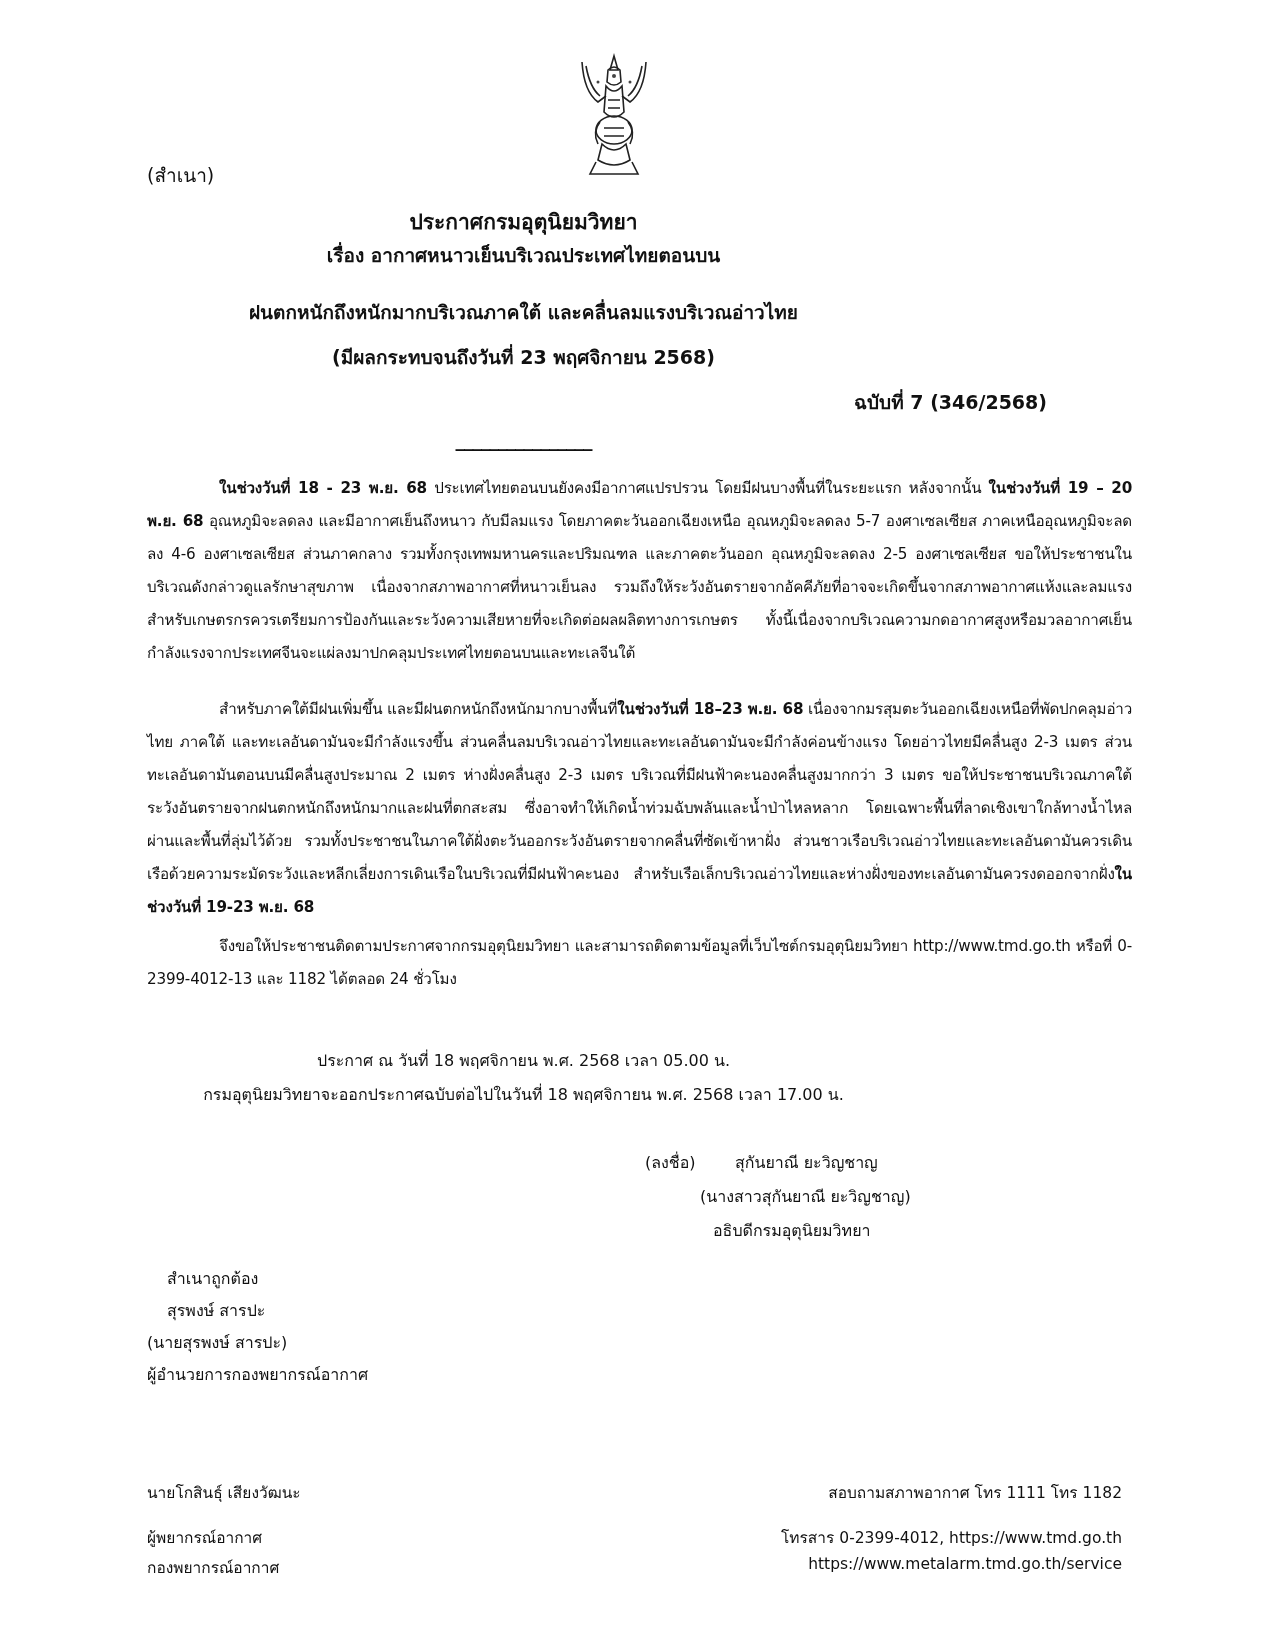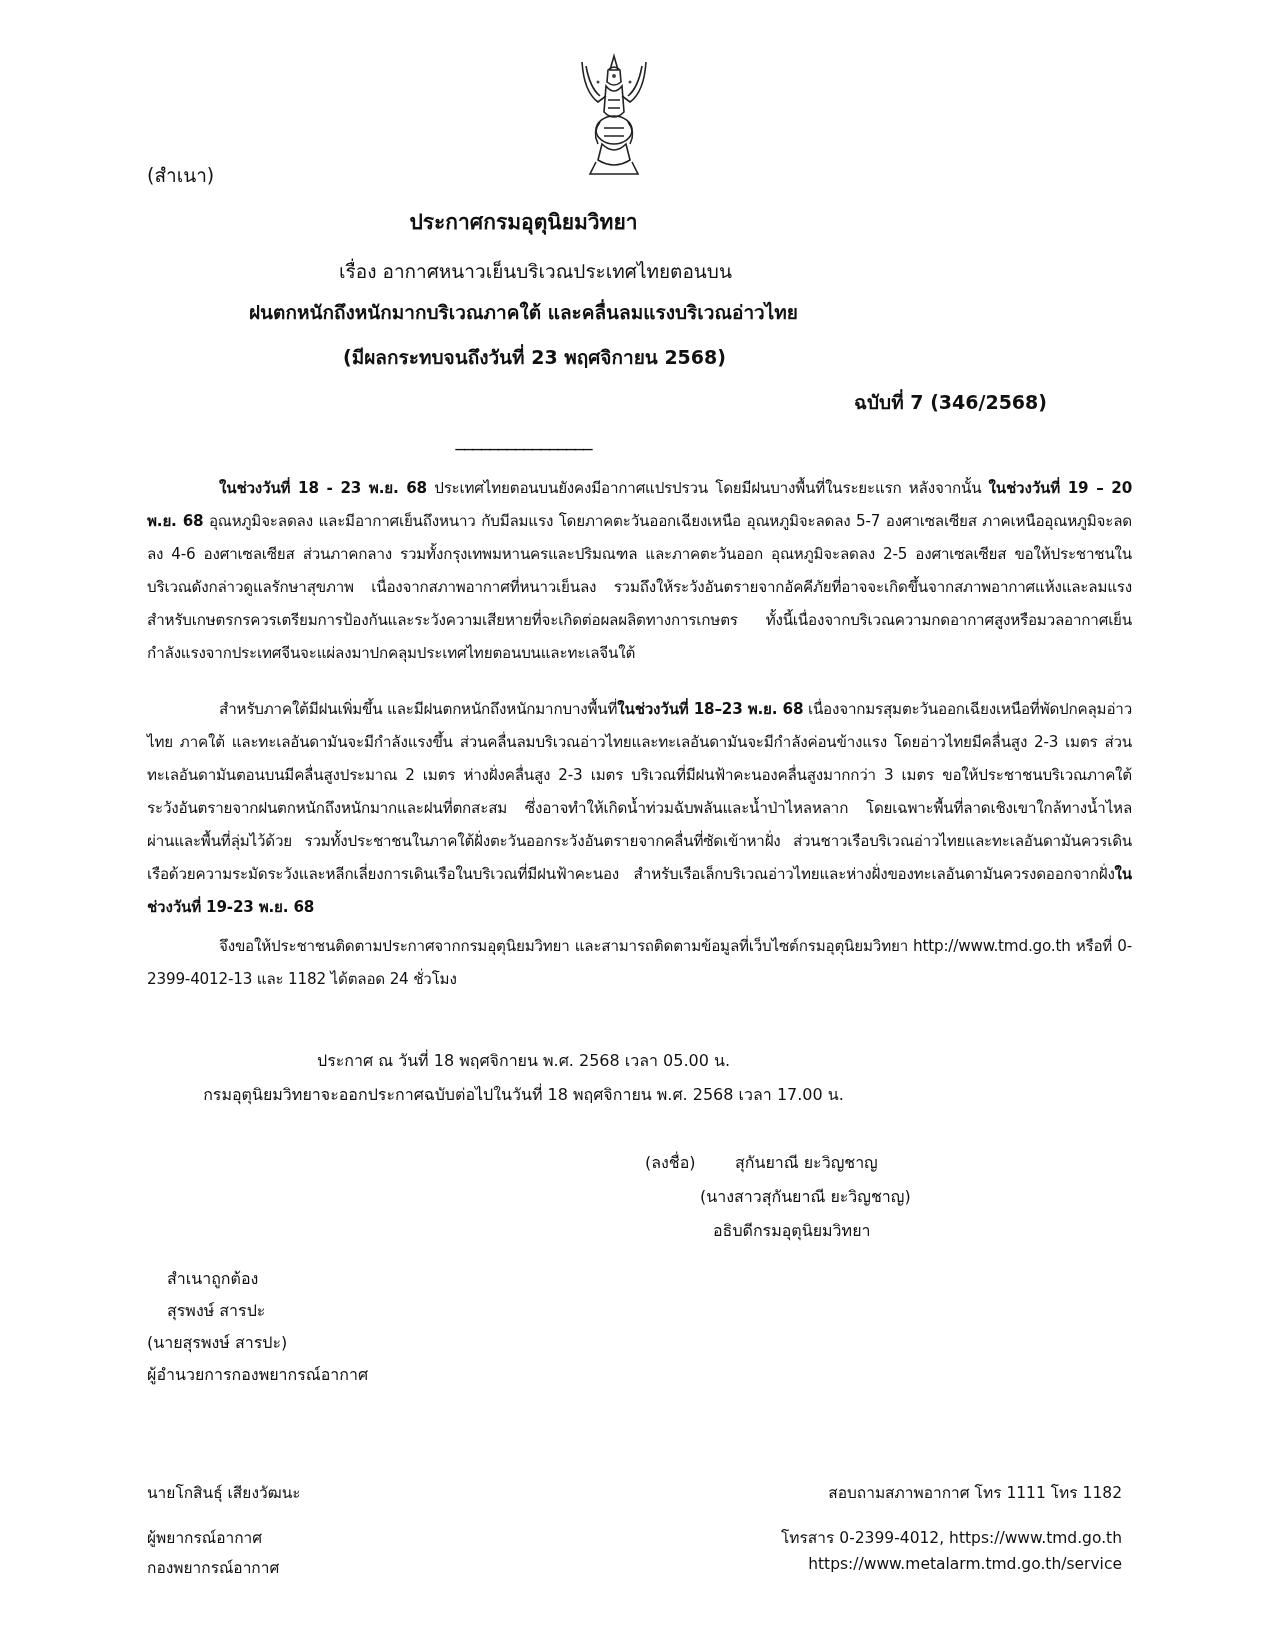--- a/index.html
+++ b/index.html
@@ -8,25 +8,25 @@
       font-family: "DejaVu Sans", "Liberation Sans", sans-serif;
       color: #111111;
     }
     .abs { position: absolute; white-space: nowrap; }
     .emblem {
       position: absolute; left: 578px; top: 52px; width: 72px; height: 128px;
     }
     .copy-mark { left: 147px; top: 160px; font-size: 19px; }
     .center { left: 0; width: 1047px; text-align: center; }
     .title-1 { top: 205px; font-size: 21px; font-weight: bold; }
-    .title-2 { top: 256px; font-size: 19px; font-weight: normal; padding-left: 12px; }
+    .title-2 { top: 240px; font-size: 19px; font-weight: bold; }
     .title-3 { top: 297px; font-size: 19px; font-weight: bold; }
-    .title-4 { top: 342px; font-size: 19px; font-weight: bold; margin-left: 11px; }
+    .title-4 { top: 342px; font-size: 19px; font-weight: bold; }
     .title-5 { top: 387px; font-size: 19px; font-weight: bold; text-align: right; }
-    .divider { top: 428px; font-size: 19px; font-weight: normal; letter-spacing: -1px; }
+    .divider { top: 428px; font-size: 19px; font-weight: bold; letter-spacing: -1px; }
 
     .body-block {
       position: absolute; left: 147px; width: 985px;
       font-size: 15.2px; line-height: 33px; text-align: justify;
       letter-spacing: -0.2px;
     }
     .p1 { top: 472px; }
     .p2 { top: 693px; }
     .p3 { top: 930px; }
     .indent { text-indent: 72px; }

